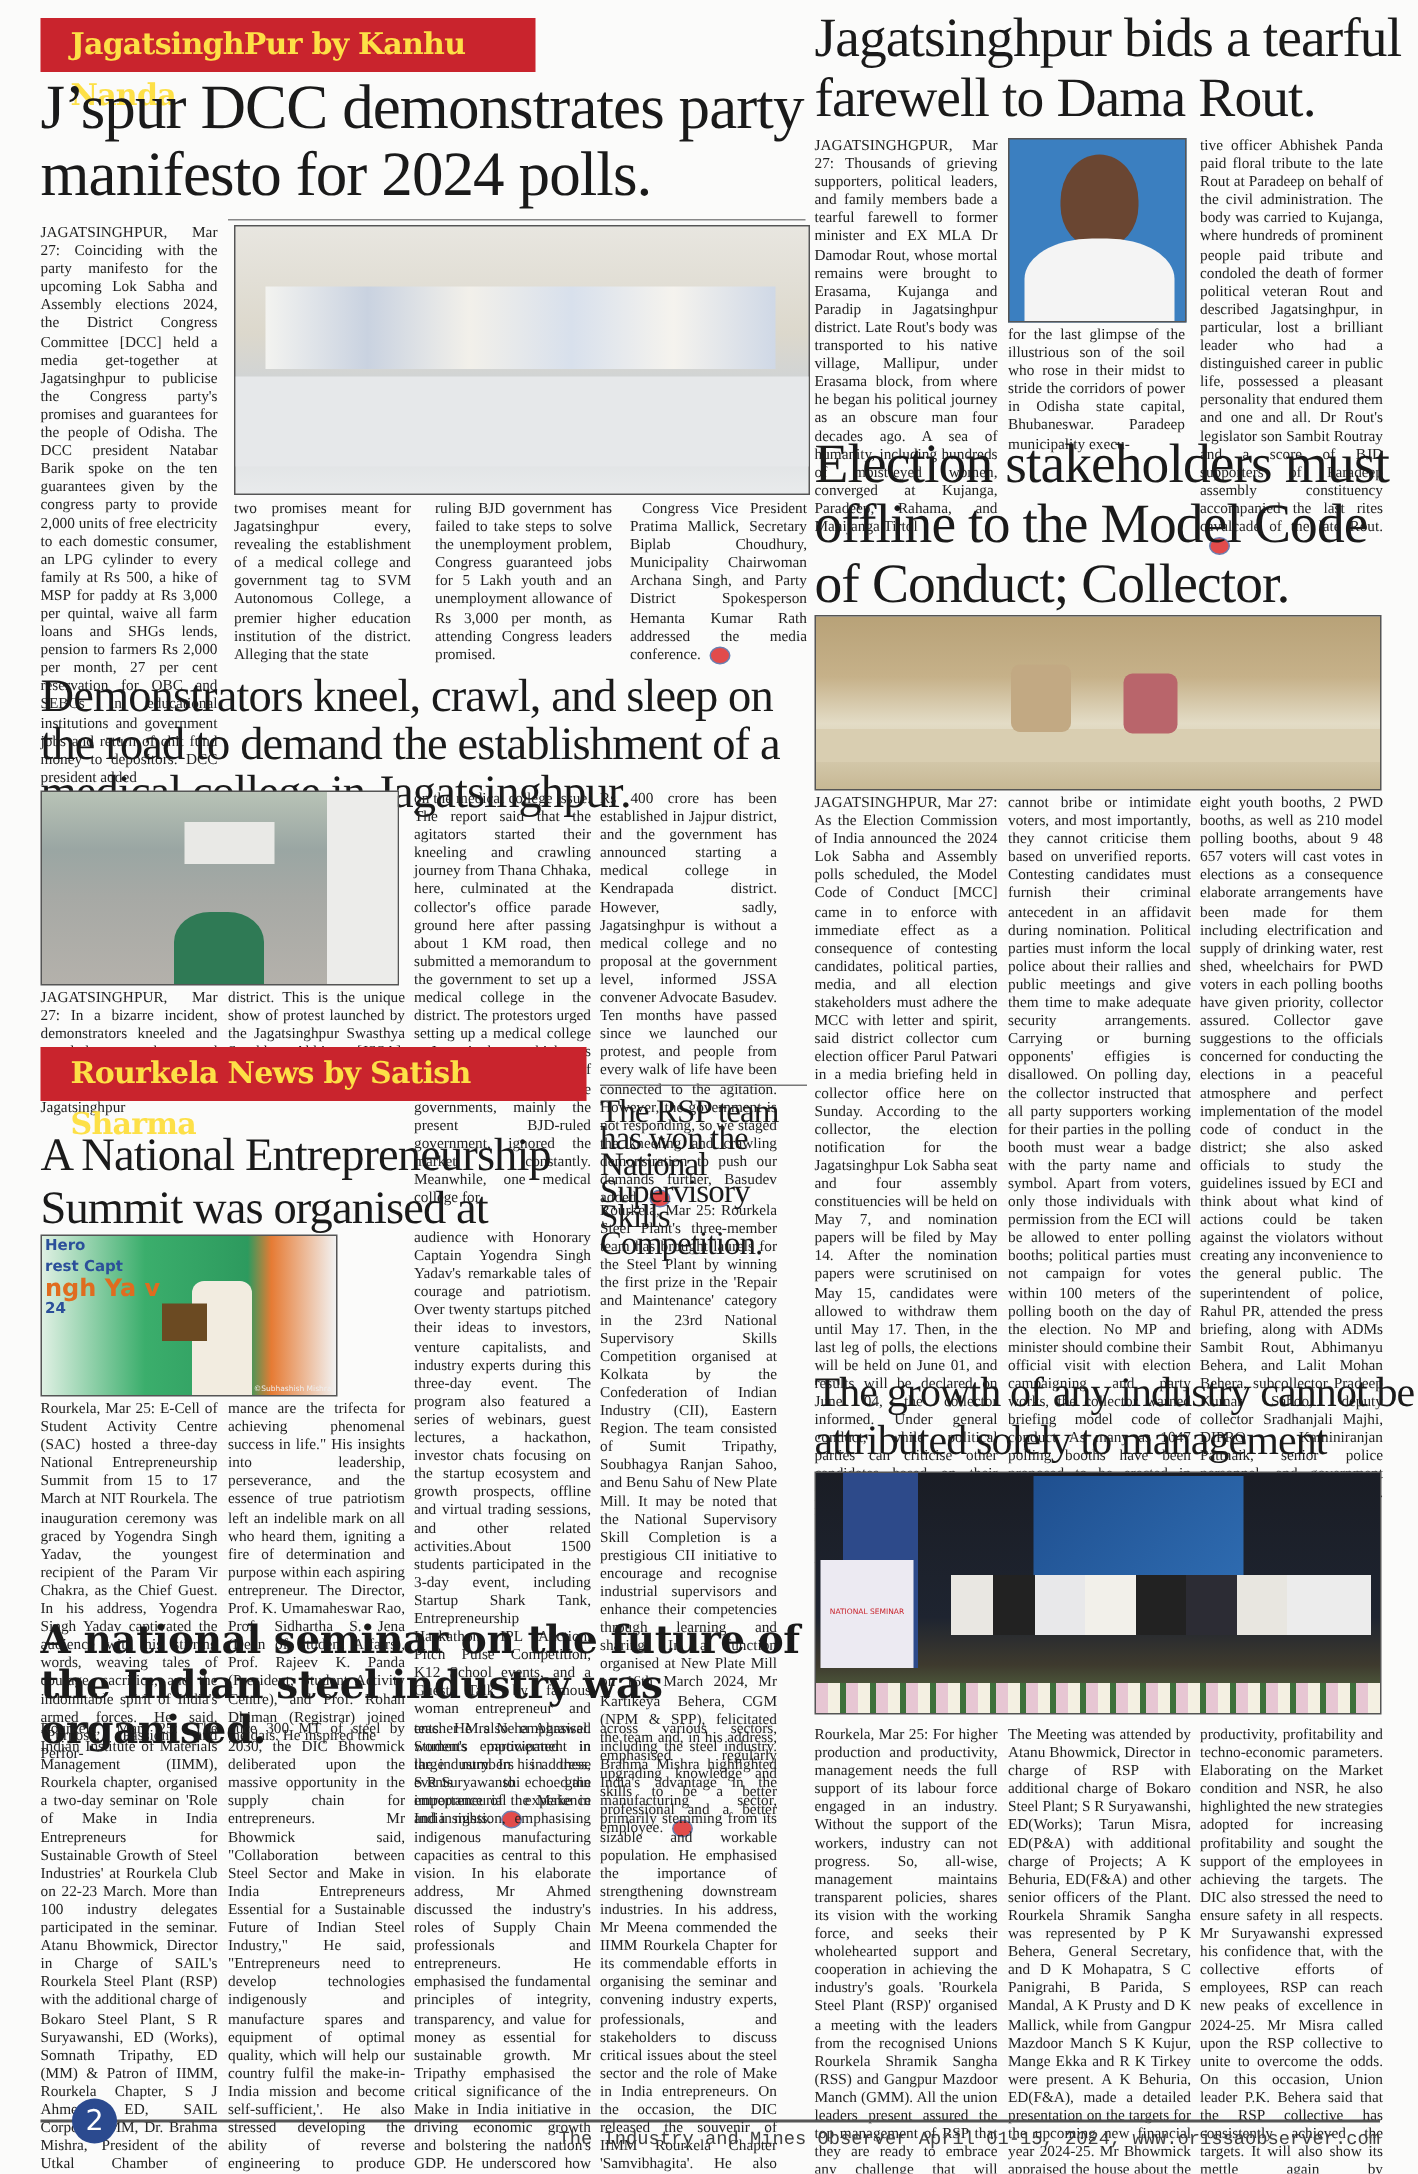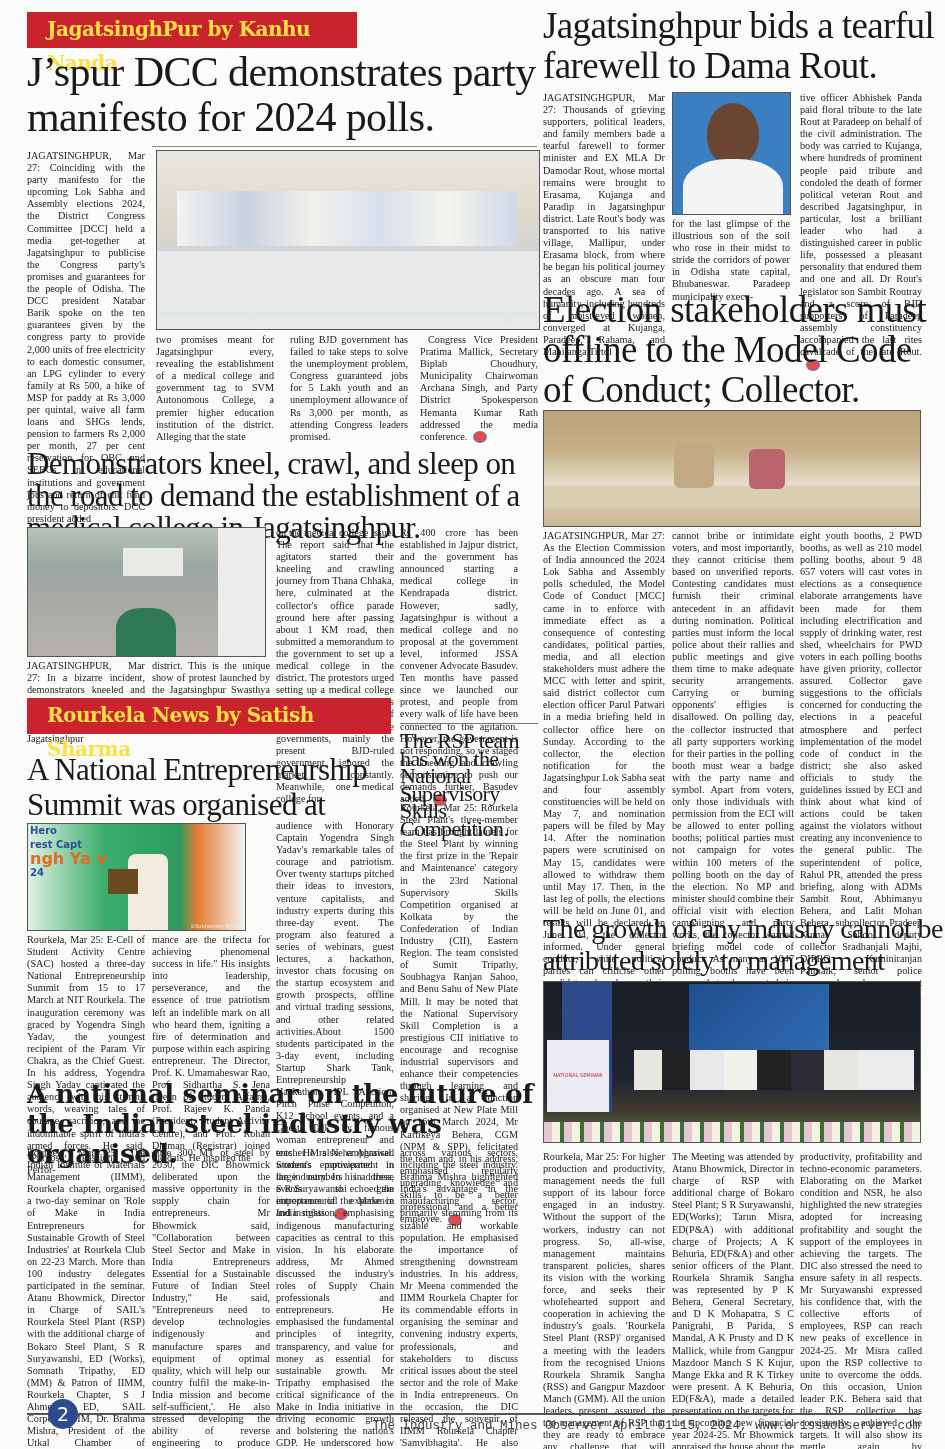--- a/index.html
+++ b/index.html
@@ -58,21 +58,21 @@
 </div>
 <div class="abs txt" style="left:27px;top:660px;width:118px">JAGATSINGHPUR, Mar 27: In a bizarre incident, demonstrators kneeled and crawled on the road demanding a medical college establishment in Jagatsinghpur</div>
 <div class="abs txt" style="left:152px;top:660px;width:118px">district. This is the unique show of protest launched by the Jagatsinghpur Swasthya Surakhya Abhiyan [JSSA], spearheading the agitation for the last ten months</div>
 <div class="abs txt" style="left:276px;top:527px;width:118px">on the medical college issue. The report said that the agitators started their kneeling and crawling journey from Thana Chhaka, here, culminated at the collector's office parade ground here after passing about 1 KM road, then submitted a memorandum to the government to set up a medical college in the district. The protestors urged setting up a medical college at Jagatsinghpur, which was a longstanding demand of the people; successive state governments, mainly the present BJD-ruled government, ignored the market constantly. Meanwhile, one medical college for</div>
 <div class="abs txt" style="left:400px;top:527px;width:118px"><span>Rs 400 crore has been established in Jajpur district, and the government has announced starting a medical college in Kendrapada district. However, sadly, Jagatsinghpur is without a medical college and no proposal at the government level, informed JSSA convener Advocate Basudev. Ten months have passed since we launched our protest, and people from every walk of life have been connected to the agitation. However, the government is not responding, so we staged the kneeling and crawling demonstration to push our demands further, Basudev added.</span><span class="logo"></span></div>
 <div class="abs" style="left:400px;top:723px;width:138px;height:1px;background:#777"></div>
 
 <div class="abs banner" style="left:27px;top:698px;width:364px;height:36px">Rourkela News by Satish Sharma</div>
 
 <div class="abs head" style="left:27px;top:752px;width:370px;font-size:31px;line-height:35px">A National Entrepreneurship Summit was organised at NITR.</div>
-<div class="abs photo" style="left:27px;top:823px;width:219px;height:108px;background:linear-gradient(90deg,#dff0e3 0%,#3bae6c 35%,#2d9a5e 70%,#e67b34 78%,#f2f2f2 100%)">
+<div class="abs photo" style="left:27px;top:823px;width:198px;height:108px;background:linear-gradient(90deg,#dff0e3 0%,#3bae6c 35%,#2d9a5e 70%,#e67b34 78%,#f2f2f2 100%)">
   <div style="position:absolute;left:2px;top:0;font-family:'DejaVu Sans',sans-serif;font-size:10px;font-weight:bold;color:#2b4f9a;line-height:14px">
     <div>Hero</div>
     <div>rest Capt</div>
     <div style="color:#e06c1f;font-size:16px">ngh Ya  v</div>
     <div>24</div>
   </div>
   <div style="position:absolute;left:100px;top:30px;width:40px;height:78px;background:#f2ece0;border-radius:8px 8px 0 0"></div>
   <div style="position:absolute;left:80px;top:45px;width:30px;height:25px;background:#6b4a22"></div>
   <div style="position:absolute;right:3px;bottom:1px;font-size:5px;color:#eee;font-family:'DejaVu Sans',sans-serif">©Subhashish Mishra</div>
 </div>

